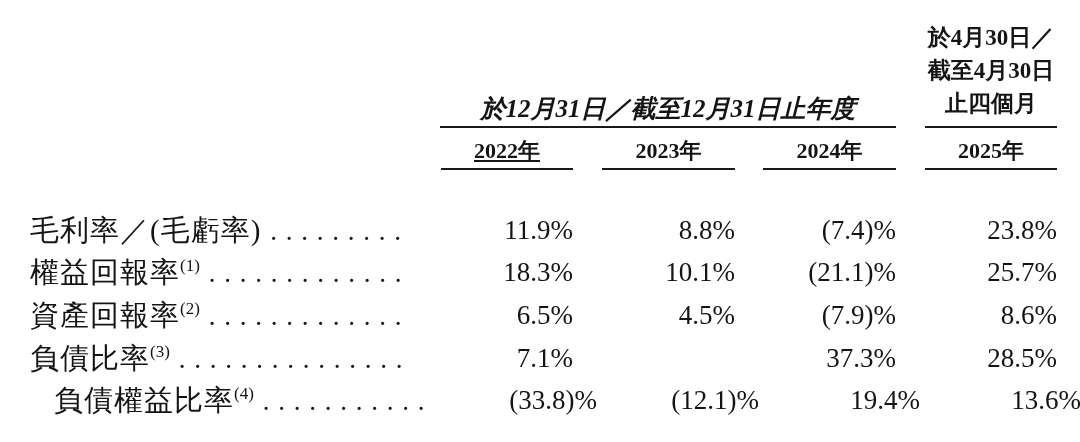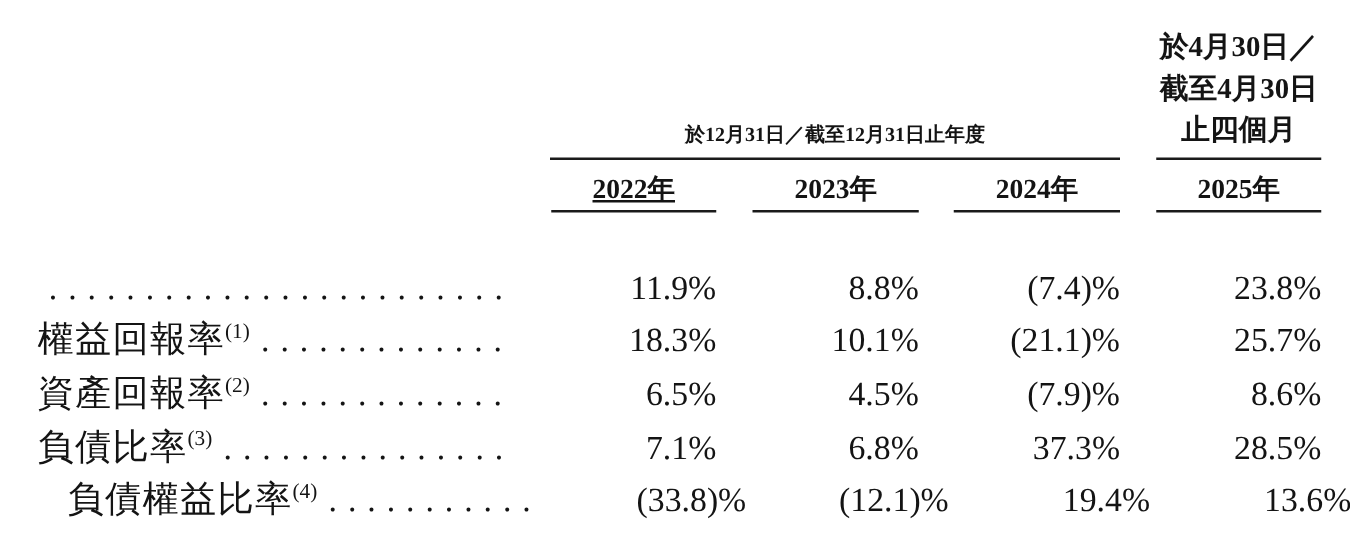--- a/index.html
+++ b/index.html
@@ -14,22 +14,23 @@
     overflow: hidden;
   }
 
   
   .group1-header {
     position: absolute;
     left: 440px; top: 92px; width: 456px; height: 34px;
     line-height: 34px;
     text-align: center;
     font-weight: bold;
-    font-size: 16px;
+    font-size: 25px;
     white-space: nowrap;
+    font-style: italic;
   }
   .group2-header {
     position: absolute;
     left: 917px; top: 21px; width: 148px;
     line-height: 33px;
     text-align: center;
     font-weight: bold;
     font-size: 23px;
     white-space: nowrap;
   }
@@ -131,20 +132,21 @@
   <div class="year-cell yc3">2024年</div>
   <div class="year-cell yc4">2025年</div>
 
   <div class="rule year-rule yr1"></div>
   <div class="rule year-rule yr2"></div>
   <div class="rule year-rule yr3"></div>
   <div class="rule year-rule yr4"></div>
 
   <div class="data-row row-1">
     <div class="row-label">
+      <span class="label-wrap"><span>毛利率／(毛虧率)</span><sup class="footnote"></sup></span>
       <span class="leader">. . . . . . . . . . . . . . . . . . . . . . . . . . . . . .</span>
     </div>
     <span class="value-cell vc1">11.9%</span>
     <span class="value-cell vc2">8.8%</span>
     <span class="value-cell vc3">(7.4)%</span>
     <span class="value-cell vc4">23.8%</span>
   </div>
 
   <div class="data-row row-2">
     <div class="row-label">
@@ -167,21 +169,20 @@
     <span class="value-cell vc3">(7.9)%</span>
     <span class="value-cell vc4">8.6%</span>
   </div>
 
   <div class="data-row row-4">
     <div class="row-label">
       <span class="label-wrap"><span>負債比率</span><sup class="footnote">(3)</sup></span>
       <span class="leader">. . . . . . . . . . . . . . . . . . . . . . . . . . . . . .</span>
     </div>
     <span class="value-cell vc1">7.1%</span>
-    <span class="value-cell vc2">6.8%</span>
     <span class="value-cell vc3">37.3%</span>
     <span class="value-cell vc4">28.5%</span>
   </div>
 
   <div class="data-row row-5">
     <div class="row-label">
       <span class="label-wrap"><span>負債權益比率</span><sup class="footnote">(4)</sup></span>
       <span class="leader">. . . . . . . . . . . . . . . . . . . . . . . . . . . . . .</span>
     </div>
     <span class="value-cell vc1">(33.8)%</span>

